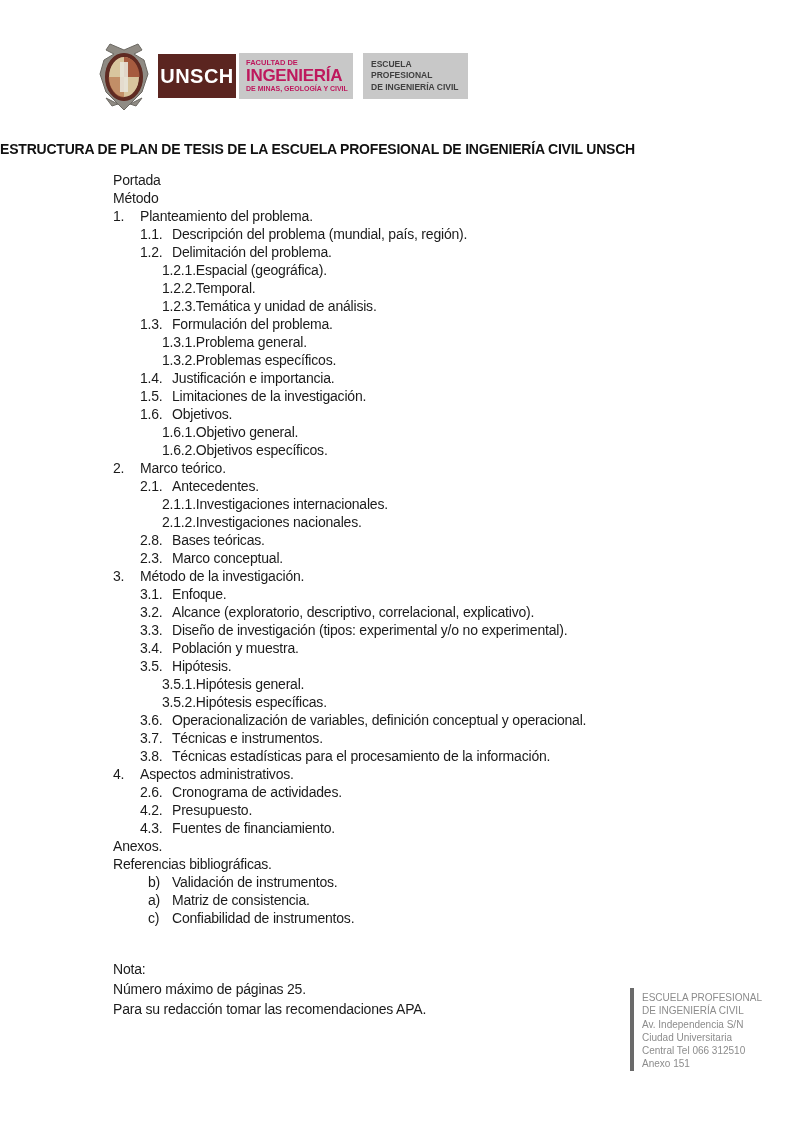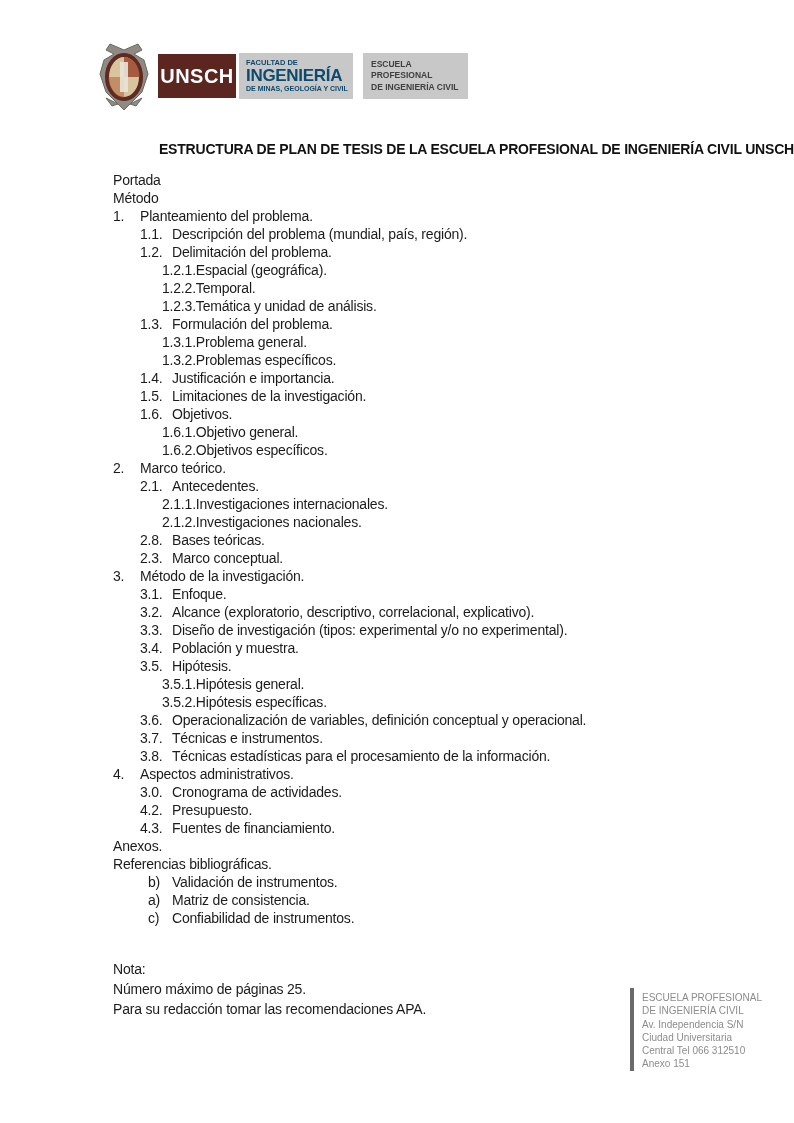--- a/index.html
+++ b/index.html
@@ -36,21 +36,21 @@
     justify-content: center;
     font-weight: bold;
     font-size: 20px;
     letter-spacing: 0.5px;
   }
   .faculty-box {
     margin-left: 3px;
     width: 114px;
     height: 46px;
     background: #c8c8c8;
-    color: #0c4a6e;
+    color: #be185d;
     padding: 4px 4px 4px 7px;
     display: flex;
     flex-direction: column;
     justify-content: center;
     line-height: 1.05;
   }
   .faculty-box .l1 { font-size: 7.5px; font-weight: bold; }
   .faculty-box .l2 { font-size: 17px; font-weight: bold; letter-spacing: -0.3px; }
   .faculty-box .l3 { font-size: 7px; font-weight: bold; }
   .school-box {
@@ -65,22 +65,22 @@
     justify-content: center;
     line-height: 1.3;
   }
   .school-box span { font-size: 8.5px; font-weight: bold; }
 
   
   .title {
     position: absolute;
     top: 141px;
     left: 0;
-    width: 794px;
-    text-align: right;
+    width: 688px;
+    text-align: left;
     font-weight: bold;
     font-size: 14px;
     letter-spacing: -0.2px;
     color: #111111;
   }
 
   
   .outline {
     position: absolute;
     left: 113px;
@@ -193,21 +193,21 @@
       <div class="line lvl-2"><span class="num">3.2.</span><span class="txt">Alcance (exploratorio, descriptivo, correlacional, explicativo).</span></div>
       <div class="line lvl-2"><span class="num">3.3.</span><span class="txt">Diseño de investigación (tipos: experimental y/o no experimental).</span></div>
       <div class="line lvl-2"><span class="num">3.4.</span><span class="txt">Población y muestra.</span></div>
       <div class="line lvl-2"><span class="num">3.5.</span><span class="txt">Hipótesis.</span></div>
       <div class="line lvl-3"><span class="num">3.5.1.</span><span class="txt">Hipótesis general.</span></div>
       <div class="line lvl-3"><span class="num">3.5.2.</span><span class="txt">Hipótesis específicas.</span></div>
       <div class="line lvl-2"><span class="num">3.6.</span><span class="txt">Operacionalización de variables, definición conceptual y operacional.</span></div>
       <div class="line lvl-2"><span class="num">3.7.</span><span class="txt">Técnicas e instrumentos.</span></div>
       <div class="line lvl-2"><span class="num">3.8.</span><span class="txt">Técnicas estadísticas para el procesamiento de la información.</span></div>
       <div class="line lvl-1"><span class="num">4.</span><span class="txt">Aspectos administrativos.</span></div>
-      <div class="line lvl-2"><span class="num">3.0.</span><span class="txt">Cronograma de actividades.</span></div>
+      <div class="line lvl-2"><span class="num">2.6.</span><span class="txt">Cronograma de actividades.</span></div>
       <div class="line lvl-2"><span class="num">4.2.</span><span class="txt">Presupuesto.</span></div>
       <div class="line lvl-2"><span class="num">4.3.</span><span class="txt">Fuentes de financiamiento.</span></div>
       <div class="line lvl-0"><span class="txt">Anexos.</span></div>
       <div class="line lvl-0"><span class="txt">Referencias bibliográficas.</span></div>
       <div class="line lvl-a"><span class="num">b)</span><span class="txt">Validación de instrumentos.</span></div>
       <div class="line lvl-a"><span class="num">a)</span><span class="txt">Matriz de consistencia.</span></div>
       <div class="line lvl-a"><span class="num">c)</span><span class="txt">Confiabilidad de instrumentos.</span></div>
     </div>
 
   <div class="note">

